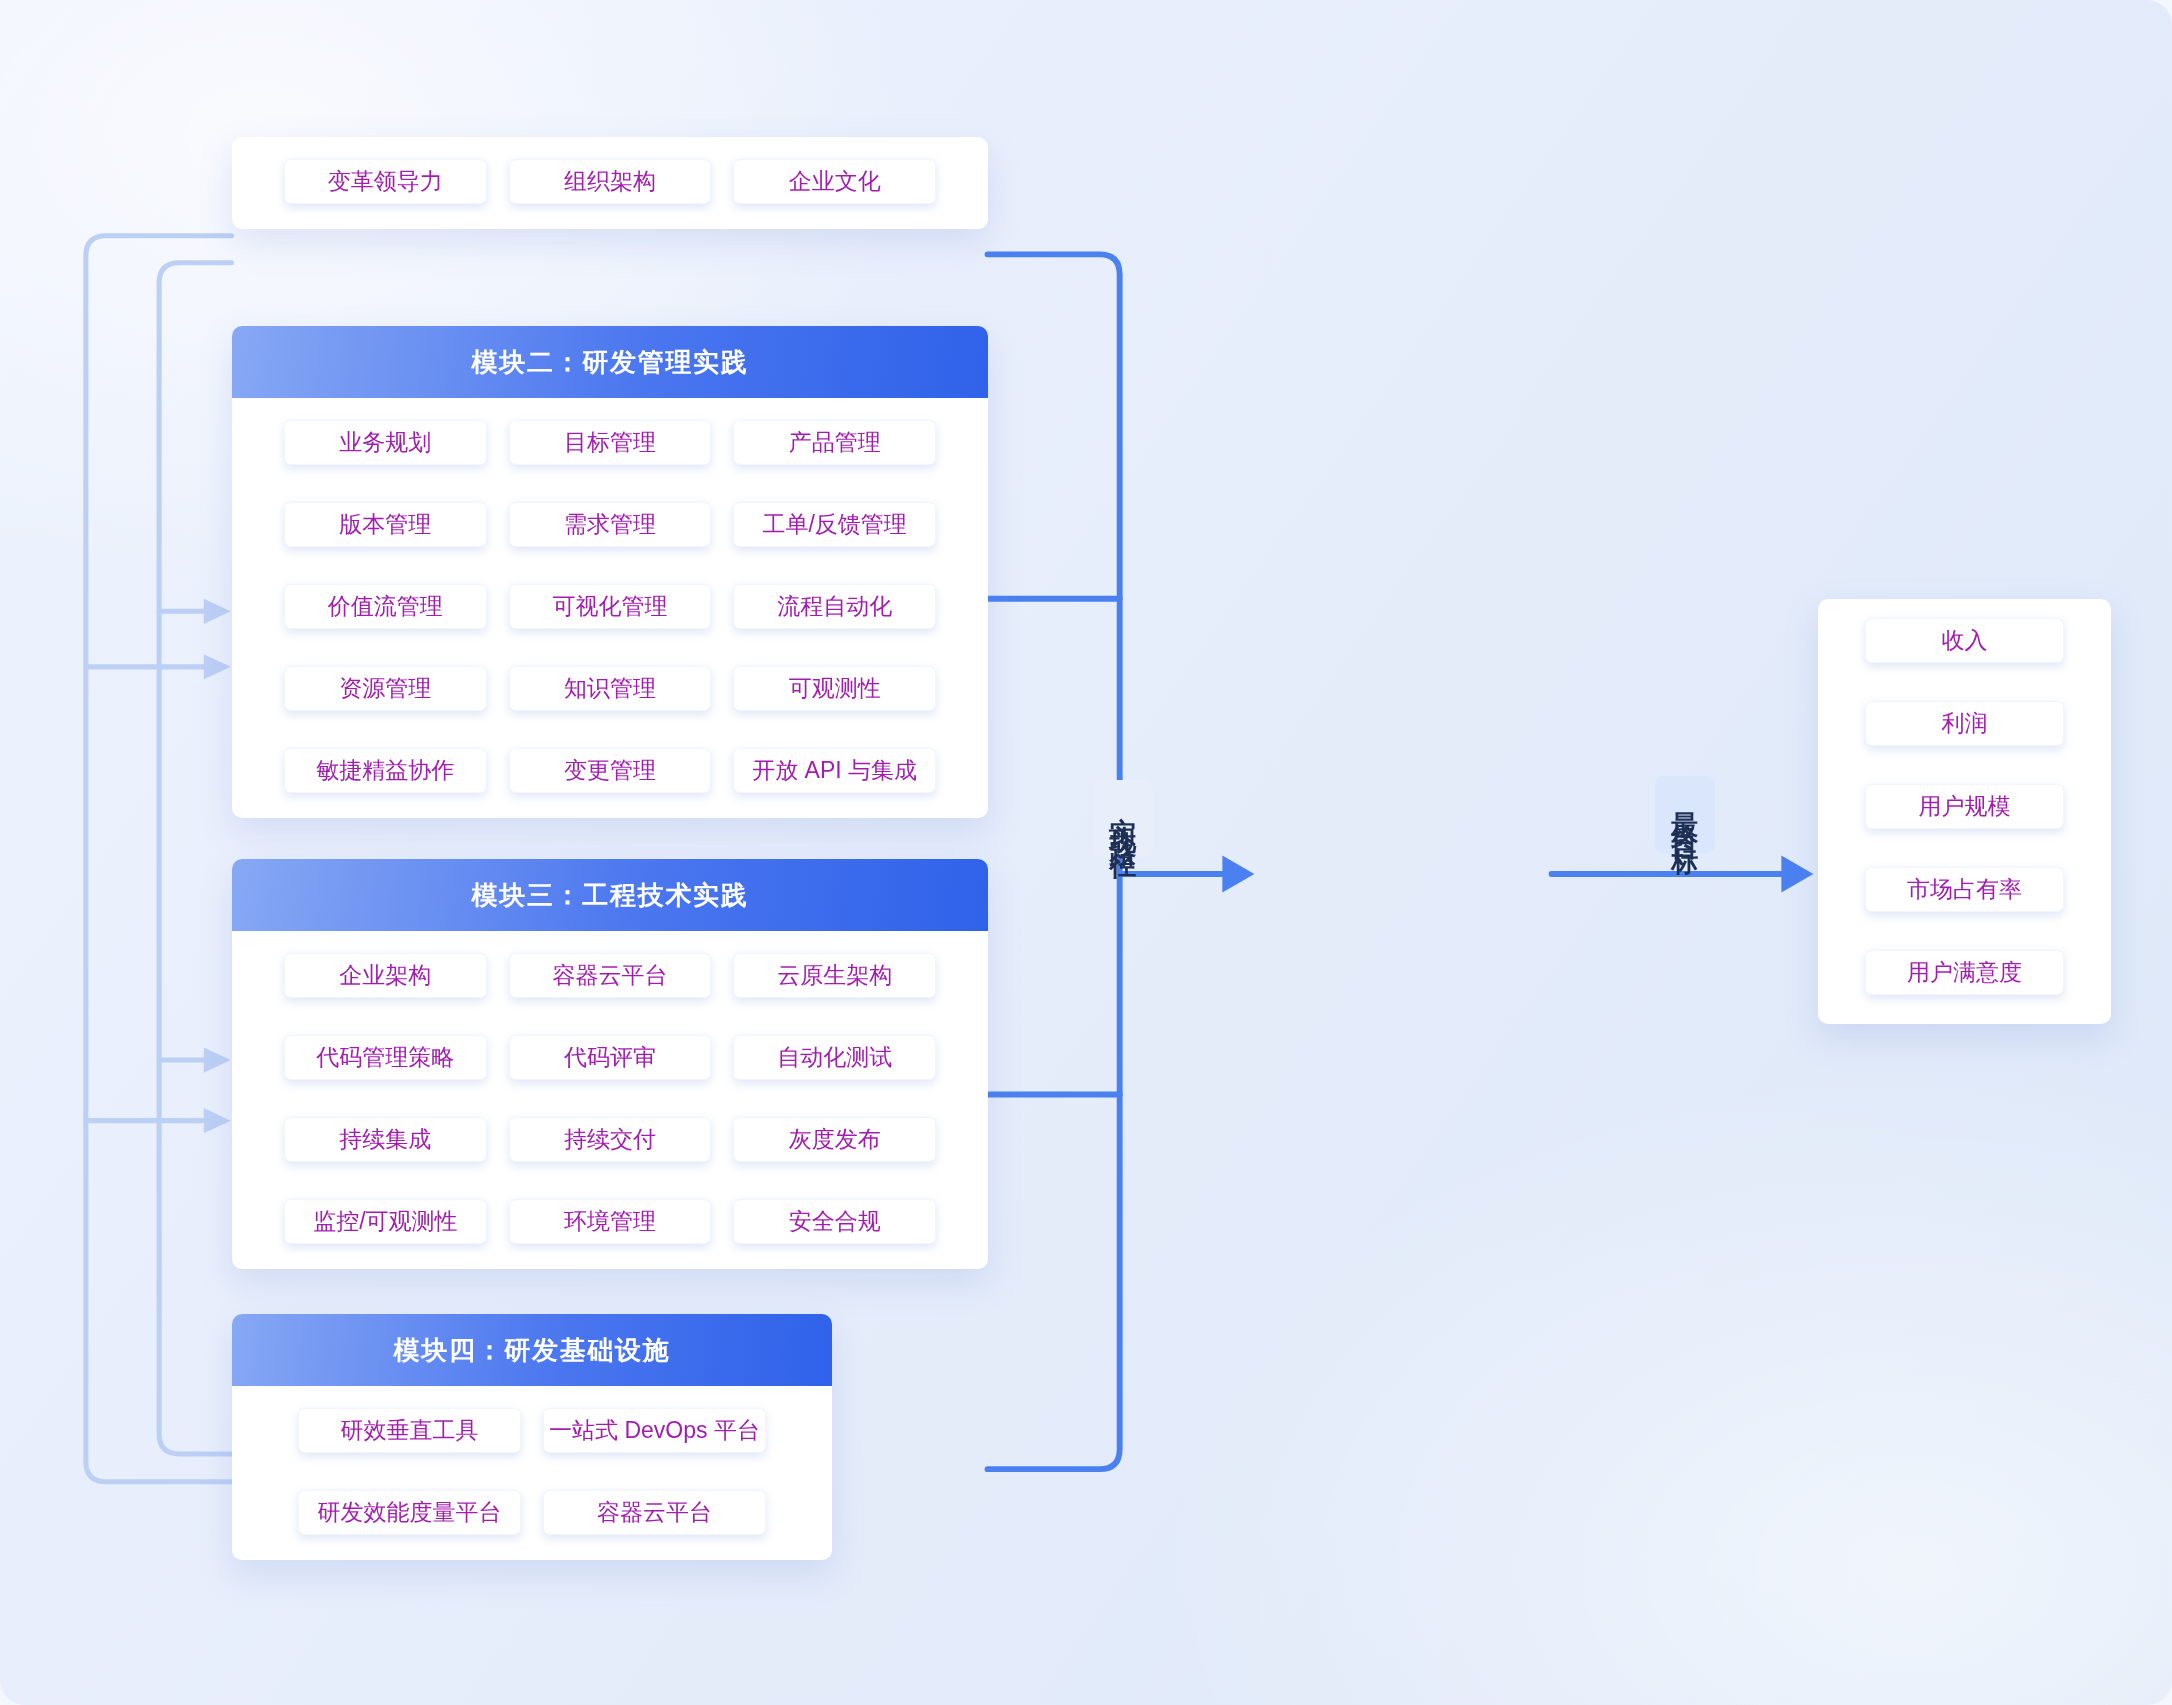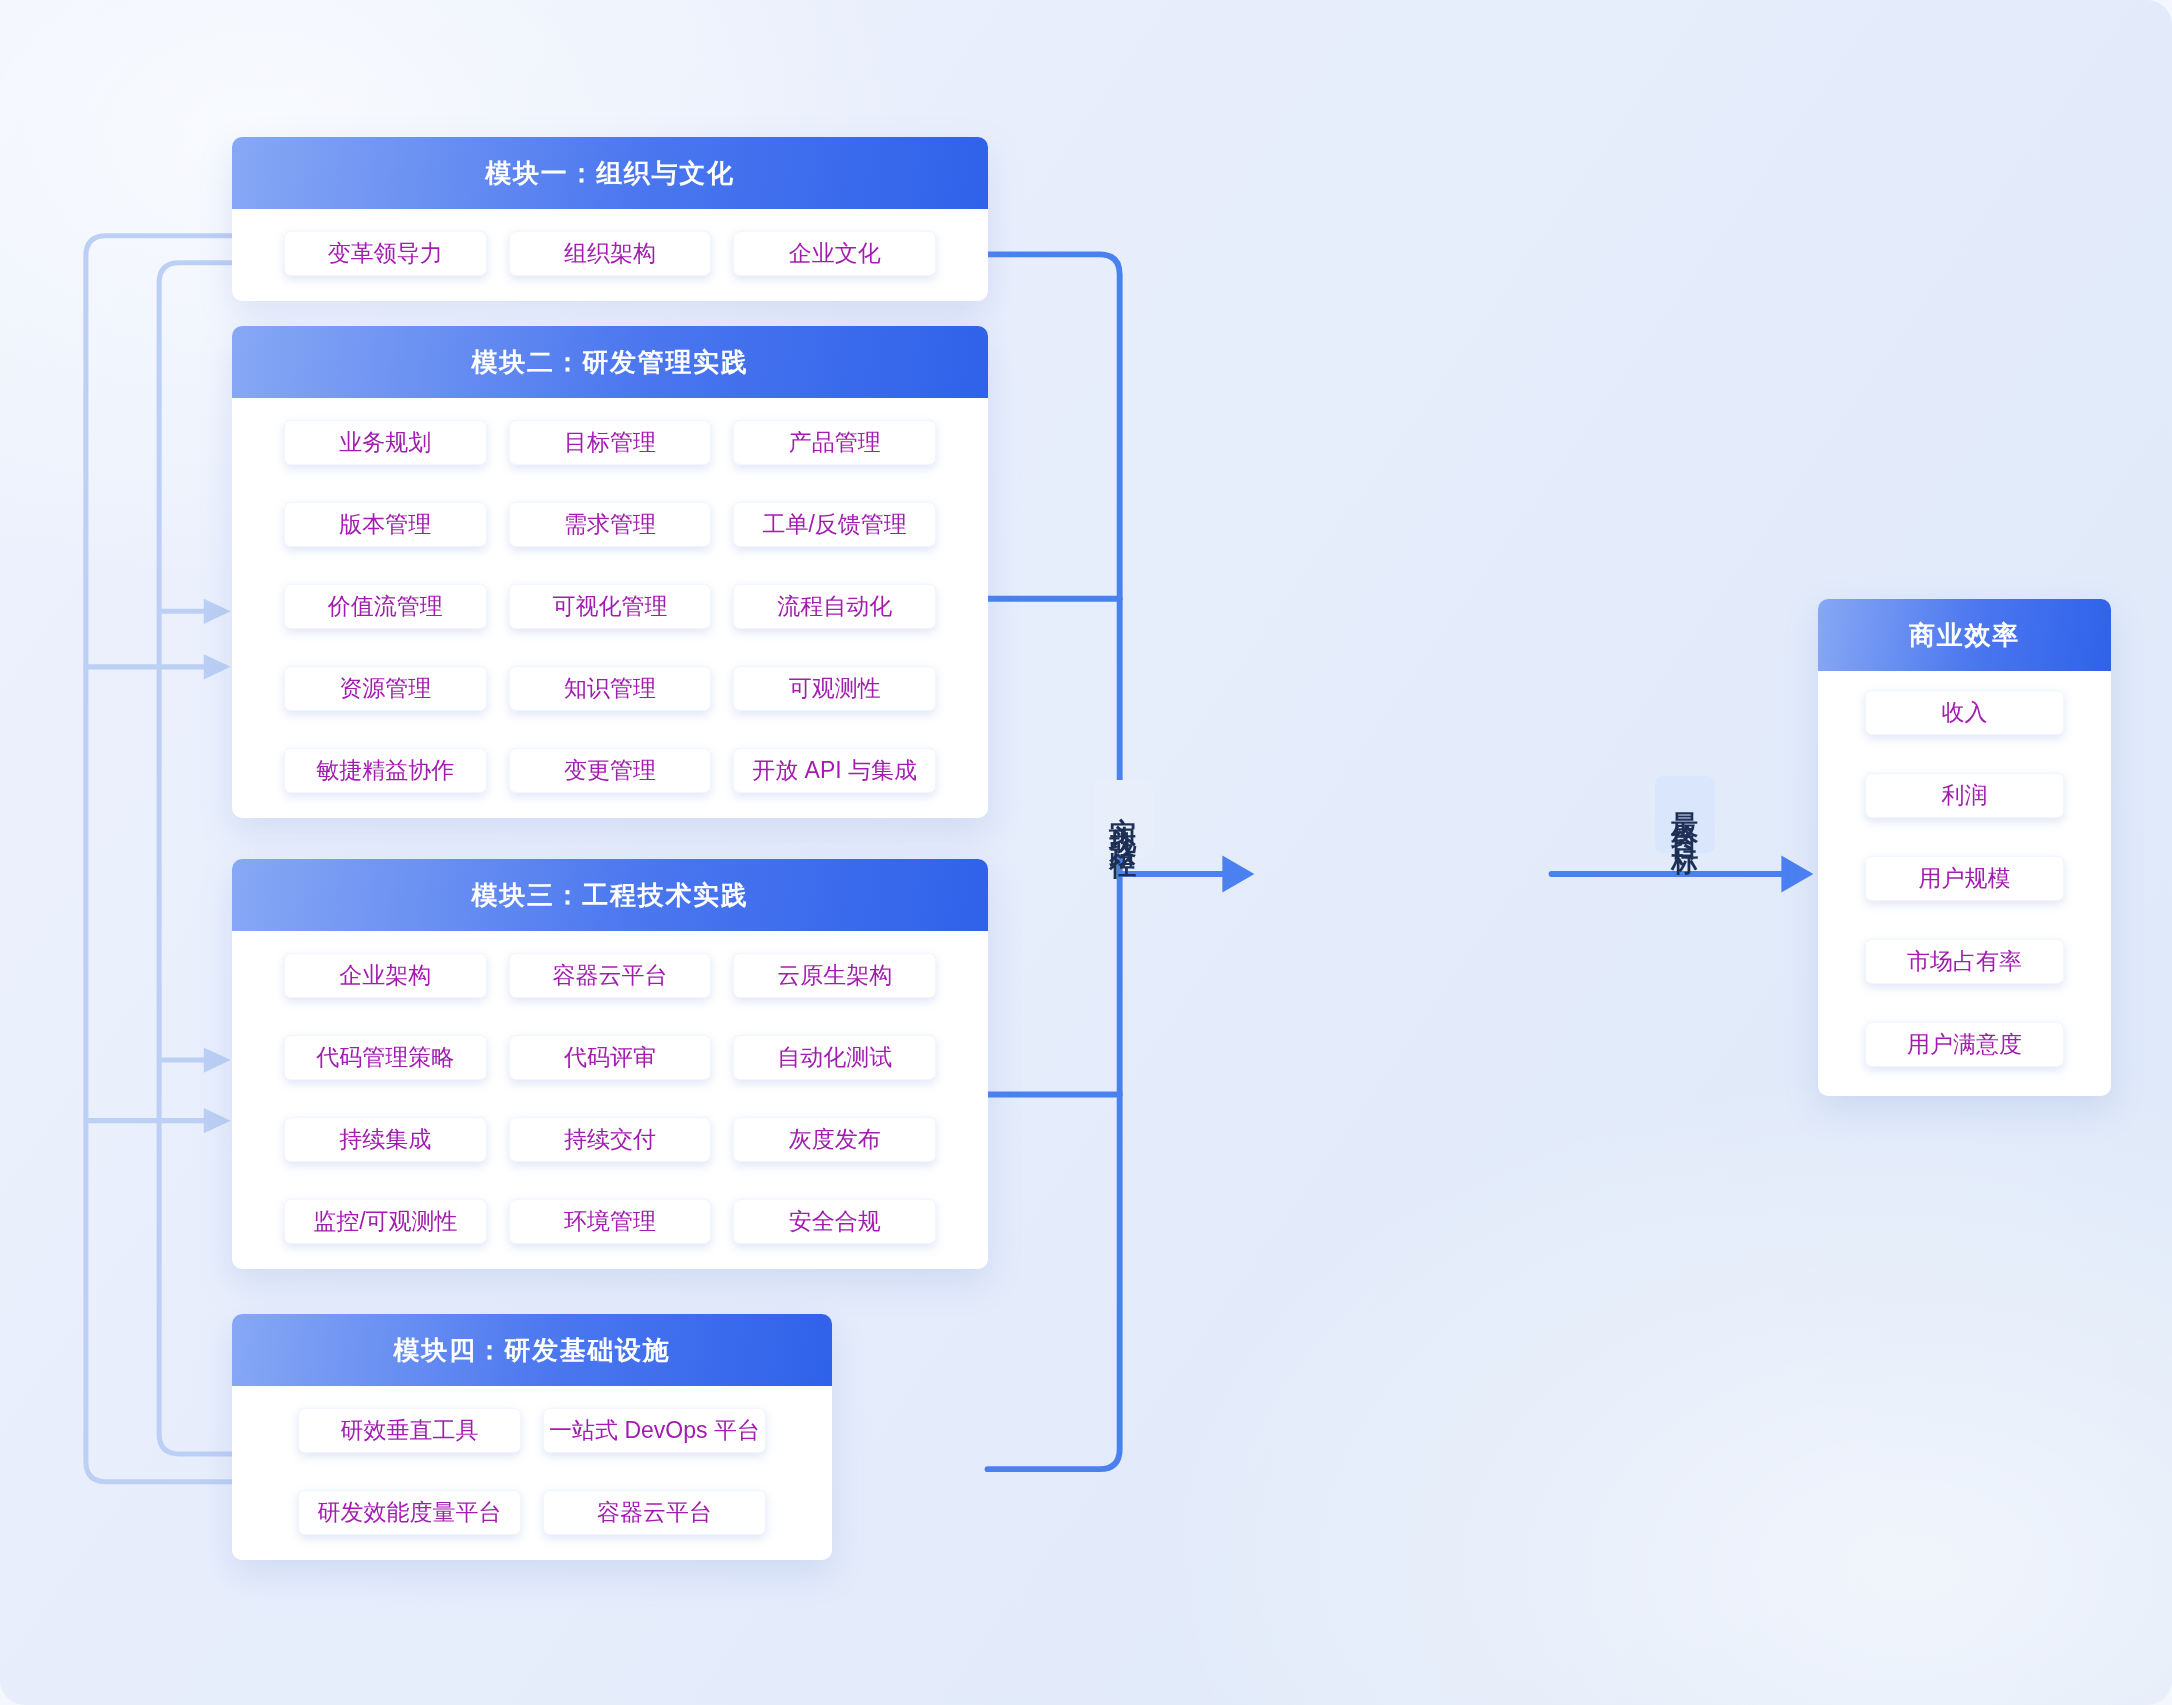--- a/index.html
+++ b/index.html
@@ -76,23 +76,20 @@
       <path d="M 1330 1038 H 1452"></path>
       <path d="M 1843 1038 H 2116"></path>
     </g>
     <g fill="#4a80f0">
       <polygon points="1452,1016 1452,1060 1490,1038"></polygon>
       <polygon points="2116,1016 2116,1060 2154,1038"></polygon>
     </g>
   </svg>
 
   <section class="card" style="left:232px; top:137px; width:756px;">
-    <header class="card-header">
-      <span>模块一：组织与文化</span>
-    </header>
     <div class="card-body cols-3">
       <div class="chip">变革领导力</div>
       <div class="chip">组织架构</div>
       <div class="chip">企业文化</div>
     </div>
   </section>
 
   <section class="card" style="left:232px; top:326px; width:756px;">
     <header class="card-header">
       <span>模块二：研发管理实践</span>
@@ -147,23 +144,20 @@
       <div class="chip">容器云平台</div>
     </div>
   </section>
 
   <div class="vlabel" id="path-label">实现路径</div>
 
 
   <div class="vlabel" id="goal-label">最终目标</div>
 
   <section class="card" style="left:1818px; top:599px; width:293px;">
-    <header class="card-header">
-      <span>商业效率</span>
-    </header>
     <div class="card-body cols-1" style="padding:18.5px 47px 29px;">
       <div class="chip">收入</div>
       <div class="chip">利润</div>
       <div class="chip">用户规模</div>
       <div class="chip">市场占有率</div>
       <div class="chip">用户满意度</div>
     </div>
   </section>
 
 </div>

